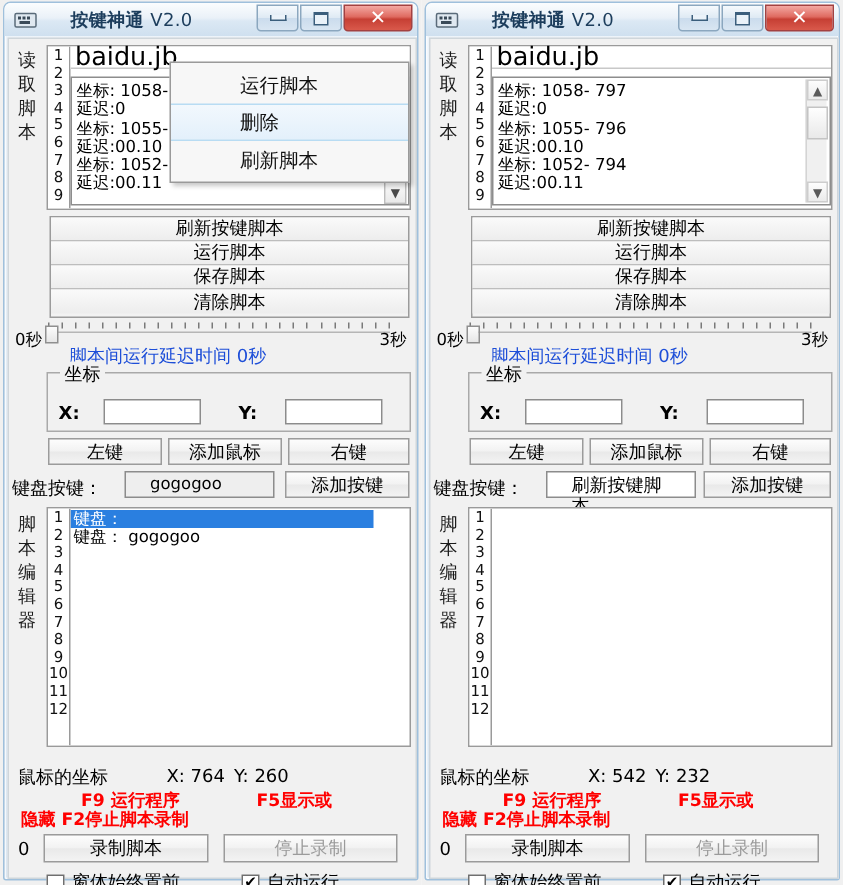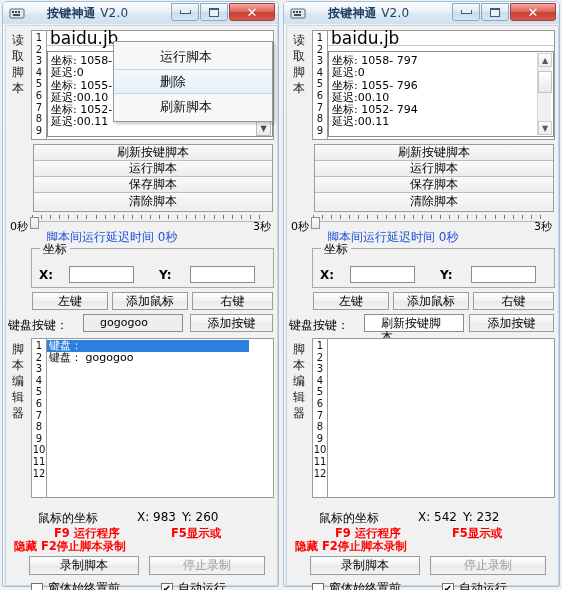--- a/index.html
+++ b/index.html
@@ -211,21 +211,21 @@
     position: absolute; background: #fff;
     border: 1px solid #8c8c8c;
     font-size: 11px; color: #000;
     padding: 1px 16px; line-height: 14px;
     font-family: "DejaVu Sans", "Liberation Sans", sans-serif;
   }
 
   .rowlabel { position: absolute; font-size: 12px; color: #000; white-space: nowrap; }
 
   
-  .statusline { position: absolute; font-size: 12px; color: #000; white-space: nowrap; margin-left: 26px; }
+  .statusline { position: absolute; font-size: 12px; color: #000; white-space: nowrap; }
   .hot { position: absolute; font-size: 11.5px; color: #ff0000; white-space: nowrap; font-weight: bold; }
 
   
   .chk { position: absolute; display: flex; align-items: center; gap: 5px; font-size: 12px; color: #000; }
   .chkbox {
     width: 12px; height: 12px; background: #fff; border: 1px solid #6f6f6f;
     display: flex; align-items: center; justify-content: center;
     font-size: 10px; color: #000; line-height: 1;
   }
 
@@ -363,21 +363,21 @@
       <div class="vlabel" style="top:315px;">脚本编辑器</div>
       <div class="listbox" style="left:25px; top:312px; width:243px; height:160px;">
         <div class="gutter">1<br>2<br>3<br>4<br>5<br>6<br>7<br>8<br>9<br>10<br>11<br>12</div>
         <div class="listbody">
           <span class="hl" style="width:202px; padding-left:2px;">键盘：</span>
           <span style="display:block; padding-left:2px;">键盘：  gogogoo</span>
         </div>
       </div>
 
       <div class="statusline" style="left:6px; top:484px;">鼠标的坐标</div>
-      <div class="statusline" style="left:105px; top:484px;">X: 983</div>
+      <div class="statusline" style="left:105px; top:484px;">X: 764</div>
       <div class="statusline" style="left:150px; top:484px;">Y: 260</div>
 
       <div class="hot" style="left:48px; top:500px;">F9 运行程序</div>
       <div class="hot" style="left:165px; top:500px;">F5显示或</div>
       <div class="hot" style="left:8px; top:513px;">隐藏  F2停止脚本录制</div>
 
       <div class="statusline" style="left:6px; top:533px;">0</div>
       <div class="btn" style="position:absolute; left:23px; top:530px; width:110px; height:19px;">录制脚本</div>
       <div class="btn disabled" style="position:absolute; left:143px; top:530px; width:116px; height:19px;">停止录制</div>
 

